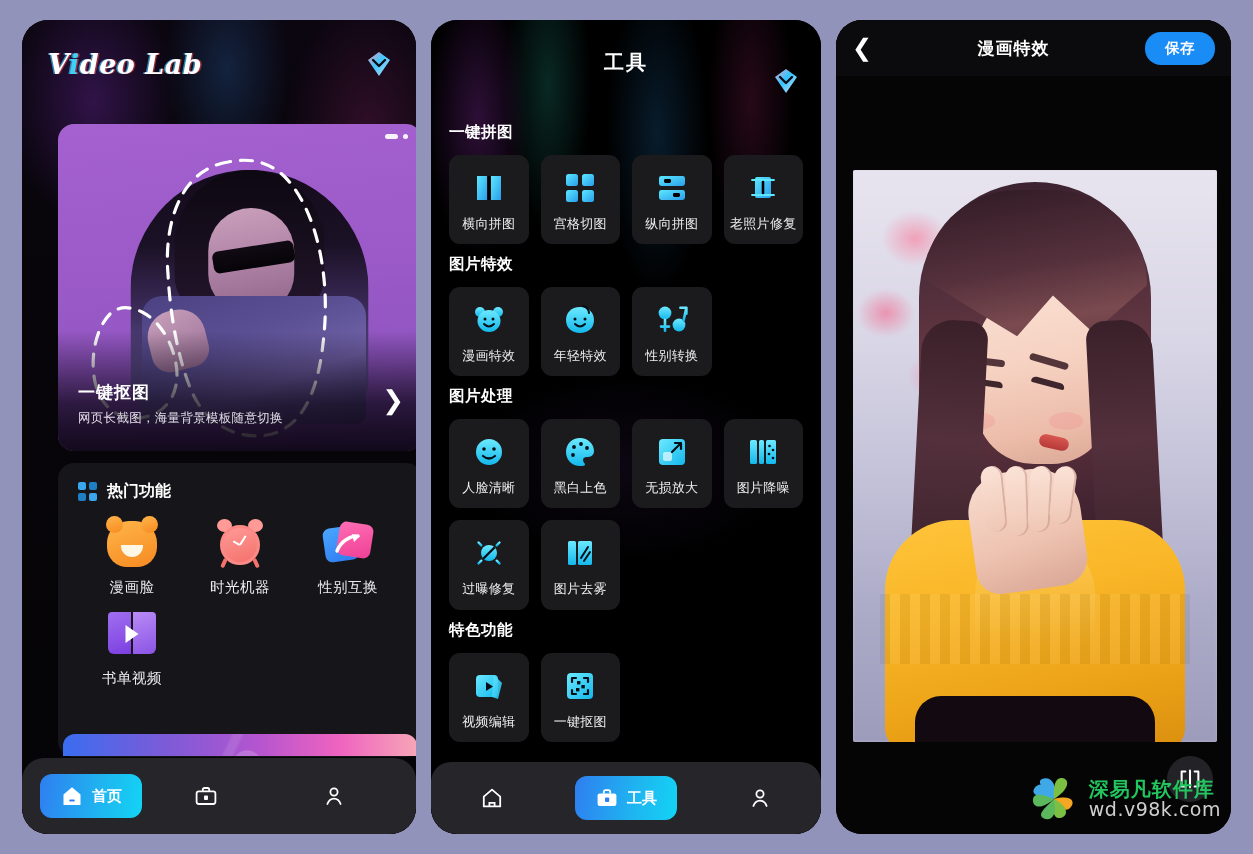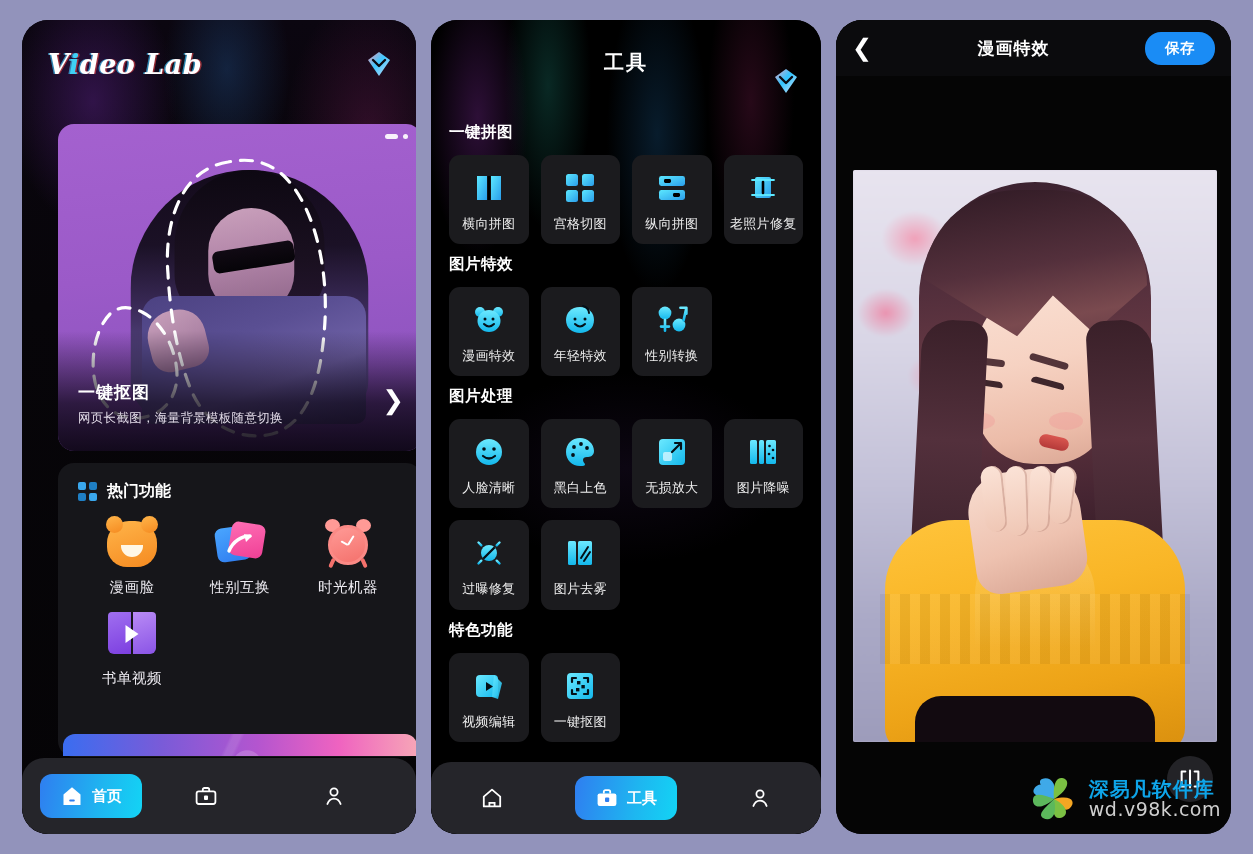--- a/index.html
+++ b/index.html
@@ -335,21 +335,21 @@
     background: rgba(40,40,44,.88);
     display:flex; align-items:center; justify-content:center;
   }
   .watermark {
     position:absolute; right:0; bottom:0;
     display:flex; align-items:center; gap:10px;
     padding:8px 10px 10px 14px;
   }
   .wm-logo { width:50px; height:50px; position:relative; }
   .wm-text { display:flex; flex-direction:column; line-height:1.05; }
-  .wm-cn { color:#0ea5e9; font-size:20px; font-weight:700; letter-spacing:1px; }
+  .wm-cn { color:#22c55e; font-size:20px; font-weight:700; letter-spacing:1px; }
   .wm-url { color:#cfcfcf; font-size:19px; letter-spacing:.5px; }
 </style>
 </head>
 <body>
 
 <div class="stage">
 
   <div class="phone" id="phone1">
     <div class="p1-bg"></div>
 
@@ -413,43 +413,43 @@
             <div class="ico-bear">
                 <div class="bear-mouth"></div>
               </div>
           </div>
           <div class="hot-lbl">漫画脸</div>
         </div>
 
 
         <div class="hot-item">
           <div class="hot-ico">
+            <div class="ico-clock">
+              <div class="bell l"></div>
+                <div class="bell r"></div>
+              <div class="clock-face"></div>
+              <div class="leg l"></div>
+                <div class="leg r"></div>
+            </div>
+          </div>
+          <div class="hot-lbl">时光机器</div>
+        </div>
+
+        <div class="hot-item">
+          <div class="hot-ico">
             <div class="ico-gender">
               <div class="gsq a"></div>
                 <div class="gsq b"></div>
               <svg class="garrow" viewBox="0 0 30 24">
                 <path d="M4 19 C8 9 17 4 25 4" stroke="#ffffff" stroke-width="3.4" fill="none" stroke-linecap="round"></path>
                 <path d="M19 2 L27 4 L21 10 Z" fill="#ffffff"></path>
               </svg>
             </div>
           </div>
           <div class="hot-lbl">性别互换</div>
-        </div>
-
-        <div class="hot-item">
-          <div class="hot-ico">
-            <div class="ico-clock">
-              <div class="bell l"></div>
-                <div class="bell r"></div>
-              <div class="clock-face"></div>
-              <div class="leg l"></div>
-                <div class="leg r"></div>
-            </div>
-          </div>
-          <div class="hot-lbl">时光机器</div>
         </div>
 
         <div class="hot-item">
           <div class="hot-ico">
             <div class="ico-book">
               <div class="bk l"></div>
                 <div class="bk r"></div>
                 <div class="bk-play"></div>
             </div>
           </div>

